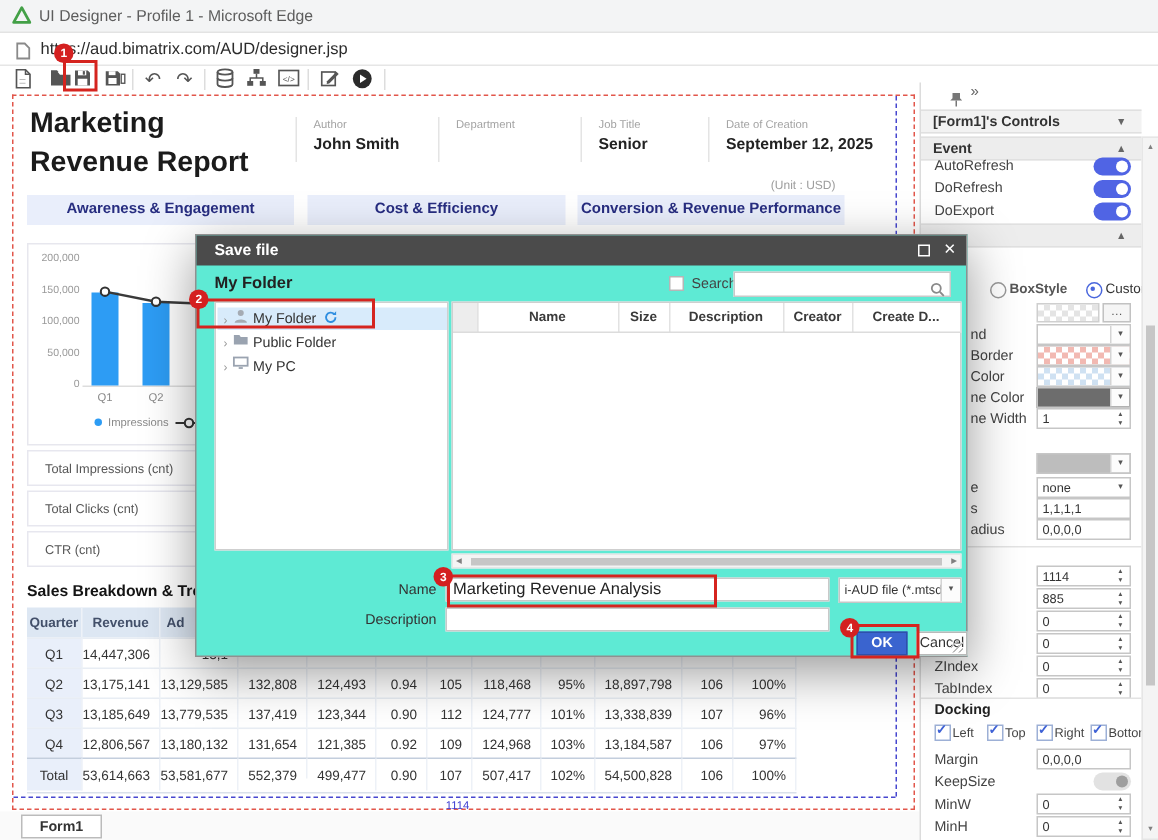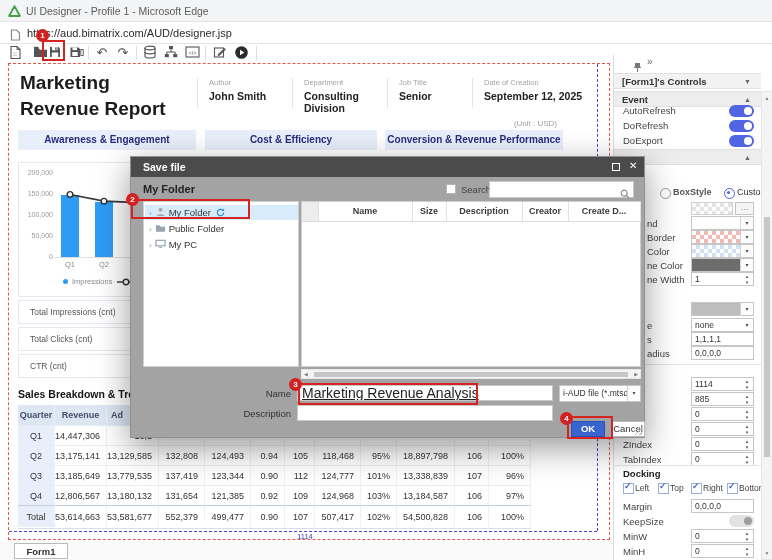--- a/index.html
+++ b/index.html
@@ -33,32 +33,32 @@
   .kpi{border:1px solid #e7e7ef;background:#fff;font-size:8.5px;color:#555;line-height:23px;padding-left:11px;}
   .sec-title{font-size:10.5px;font-weight:bold;color:#141414;white-space:nowrap;overflow:hidden;}
   .th{background:#dde7f3;font-weight:bold;font-size:9px;color:#43506a;line-height:20px;text-align:center;border-right:1px solid #eef2f8;}
   .td{font-size:9px;color:#333;line-height:20px;text-align:right;padding-right:6px;border-right:1px solid #edf1f7;border-top:1px solid #e8edf4;}
   .td.qtr{background:#e9effa;text-align:center;padding-right:0;}
   .guide-num{font-size:7.5px;color:#3d3dd2;}
   .bottombar{left:0;top:541px;width:772px;height:19px;background:#fafafa;}
   .formtab{background:#fff;border:1px solid #bbb;font-size:9.5px;font-weight:bold;color:#333;
            text-align:center;line-height:15px;}
   
-  #dialog{left:130px;top:156px;width:515px;height:282px;background:#a3a3a3;border:1px solid #909090;
+  #dialog{left:130px;top:156px;width:515px;height:282px;background:#5eead4;border:1px solid #909090;
           box-shadow:0 10px 32px rgba(0,0,0,.4);z-index:10;}
   .dlg-titlebar{left:0;top:0;width:513px;height:20px;background:#4b4b4b;}
   .dlg-title{left:12px;top:0;height:20px;line-height:20px;font-size:10.5px;font-weight:bold;color:#fff;}
   .dlg-heading{font-size:11px;font-weight:bold;color:#222;}
   .panelbox{border:1px solid #cfcfcf;background:#fff;}
   .lh{font-size:9px;font-weight:bold;color:#3a3a3a;line-height:19px;text-align:center;
       border-right:1px solid #e2e2e2;border-bottom:1px solid #dcdcdc;}
   .tree-row{height:15px;line-height:15px;font-size:9.5px;color:#333;white-space:nowrap;}
   .tree-row .exp{color:#999;font-size:8px;margin:0 3px 0 4px;}
   .sel-row{background:#d8ebfb;}
-  .mini-input{background:#fff;border:1px solid #c9c9c9;font-size:14px;color:#222;padding:0 4px;text-decoration:underline;}
+  .mini-input{background:#fff;border:1px solid #c9c9c9;font-size:11px;color:#222;padding:0 4px;}
   .btn-ok{background:#3a64cf;border:1px solid #2d50ab;color:#fff;font-weight:bold;font-size:9.5px;
           text-align:center;line-height:14px;}
   .btn-cancel{background:#fff;border:1px solid #b9b9b9;color:#333;font-size:9.5px;text-align:center;line-height:14px;}
   .scroll-track{background:#f4f4f4;border:1px solid #e6e6e6;}
   .scroll-thumb{background:#c6c6c6;}
   .arrow6{font-size:5px;color:#808080;line-height:10px;}
   
   #panel{left:613px;top:55px;width:159px;height:505px;background:#fff;border-left:1px solid #dcdcdc;z-index:2;}
   .pbar{left:0;width:147px;height:16px;background:#ededed;border-top:1px solid #e0e0e0;border-bottom:1px solid #e0e0e0;}
   .pbar-label{font-size:9.5px;font-weight:bold;color:#333;line-height:16px;padding-left:8px;}
@@ -171,21 +171,20 @@
 
     <div class="abs doc-title" style="left:20px;top:72px;">Marketing</div>
     <div class="abs doc-title" style="left:20px;top:98px;">Revenue Report</div>
     <div class="abs" id="meta-row" style="left:0;top:78px;height:30px;">
         <div class="abs meta-group" style="left: 197px; top: 0px; width: 88px; height: 30px;">
           <div class="meta-label">Author</div>
           <div class="meta-value">John Smith</div>
         </div>
         <div class="abs meta-group" style="left: 292px; top: 0px; width: 90px; height: 30px;">
           <div class="meta-label">Department</div>
-          <div class="meta-value">Consulting Division</div>
         </div>
         <div class="abs meta-group" style="left: 387px; top: 0px; width: 80px; height: 30px;">
           <div class="meta-label">Job Title</div>
           <div class="meta-value">Senior</div>
         </div>
         <div class="abs meta-group" style="left: 472px; top: 0px; width: 118px; height: 30px;">
           <div class="meta-label">Date of Creation</div>
           <div class="meta-value">September 12, 2025</div>
         </div>
       </div>

